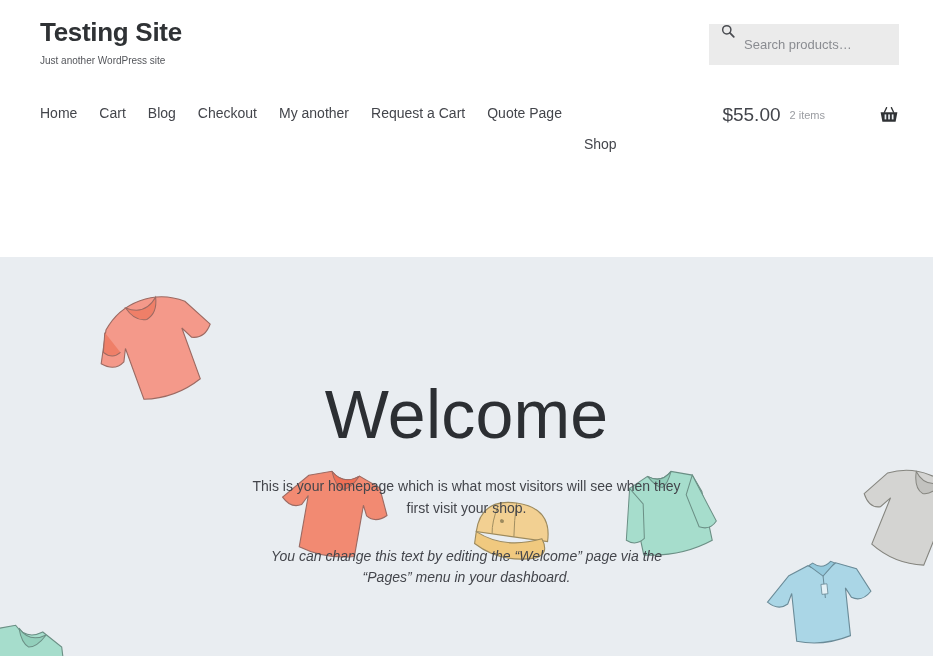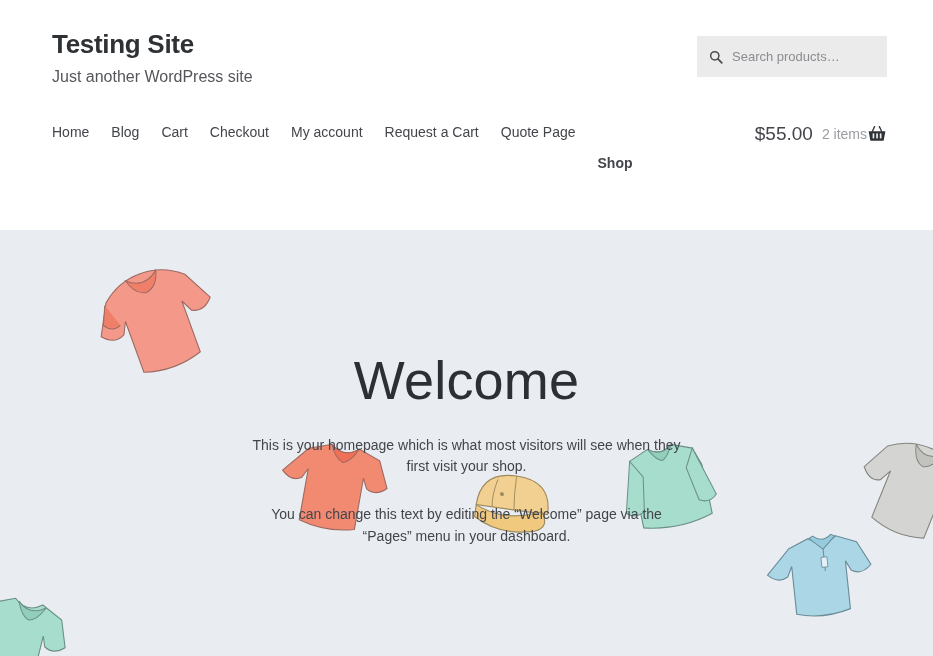--- a/index.html
+++ b/index.html
@@ -12,55 +12,54 @@
     background: #ffffff;
     font-family: "Liberation Sans", sans-serif;
     color: #43454b;
     -webkit-font-smoothing: antialiased;
   }
 
   
   .site-header {
     position: relative;
     background: #ffffff;
-    padding: 16px;
-    height: 230px;
+    padding: 4px;
+    height: 257px;
   }
   .header-top {
     display: flex;
     align-items: flex-start;
     justify-content: space-between;
     padding: 12px 30px 0 36px;
   }
   .brand { padding-top: 2px; }
   .site-title {
     font-size: 26px;
     font-weight: bold;
     color: #2f3235;
     letter-spacing: -0.3px;
     line-height: 1.15;
     margin: 0;
   }
   .site-description {
-    font-size: 16px;
+    font-size: 10px;
     color: #54565b;
     margin: 7px 0 0 0;
     line-height: 1.2;
   }
 
   .search-wrap {
     margin-top: 8px;
   }
   .search-box {
     width: 190px;
     height: 41px;
     background: #ebebeb;
     border: none;
     display: flex;
-    align-items: center;
     padding: 0 12px;
     margin-left: 14px;
   }
   .search-icon {
     width: 14px;
     height: 14px;
     flex: 0 0 auto;
     margin-right: 9px;
     position: relative;
     top: 0px;
@@ -101,36 +100,37 @@
   .nav-list li { margin: 0; }
   .nav-link {
     display: block;
     text-decoration: none;
     color: #43454b;
     font-size: 14px;
     padding: 13px 22px 13px 0;
     line-height: 1.4;
     white-space: nowrap;
   }
-  .nav-list li:nth-child(8) .nav-link { padding-top: 44px; font-weight: bold; }
+  .nav-list li:nth-child(8) .nav-link { padding-top: 44px; }
 
   .cart-area {
     display: flex;
     align-items: center;
     padding-top: 13px;
     white-space: nowrap;
   }
   .cart-amount {
     font-size: 19px;
     color: #43454b;
     margin-right: 9px;
   }
   .cart-count {
-    font-size: 14px;
+    font-size: 11px;
     color: #9a9ca1;
+    margin-right: 54px;
   }
   .cart-icon { width: 20px; height: 20px; display: block; }
 
   
   .hero {
     position: relative;
     height: 447px;
     background: #e9edf1;
     overflow: hidden;
   }
@@ -140,35 +140,35 @@
     width: 100%;
     height: 100%;
   }
   .hero-content {
     position: relative;
     z-index: 5;
     text-align: center;
     padding-top: 122px;
   }
   .hero-title {
-    font-size: 54px;
+    font-size: 68px;
     font-weight: 300;
     color: #2c2f33;
     margin: 0;
     line-height: 1.05;
     letter-spacing: 0.2px;
   }
   .hero-p {
     width: 430px;
     margin: 26px auto 0 auto;
     font-size: 14px;
     line-height: 1.55;
     color: #43454b;
   }
-  .hero-p + .hero-p { margin-top: 26px; }
+  .hero-p + .hero-p { margin-top: 26px; font-style: italic; }
 </style>
 </head>
 <body>
 
 <header class="site-header">
 
   <div class="header-top">
 
     <div class="brand">
       <h1 class="site-title">Testing Site</h1>
@@ -190,30 +190,30 @@
   </div>
 
   <nav class="main-nav">
     <div class="nav-inner">
 
       <ul class="nav-list">
         <li>
           <a class="nav-link" href="#">Home</a>
         </li>
         <li>
+          <a class="nav-link" href="#">Cart</a>
+        </li>
+        <li>
           <a class="nav-link" href="#">Blog</a>
         </li>
         <li>
-          <a class="nav-link" href="#">Cart</a>
-        </li>
-        <li>
           <a class="nav-link" href="#">Checkout</a>
         </li>
         <li>
-          <a class="nav-link" href="#">My account</a>
+          <a class="nav-link" href="#">My another</a>
         </li>
         <li>
           <a class="nav-link" href="#">Request a Cart</a>
         </li>
         <li>
           <a class="nav-link" href="#">Quote Page</a>
         </li>
         <li>
           <a class="nav-link" href="#">Shop</a>
         </li>

